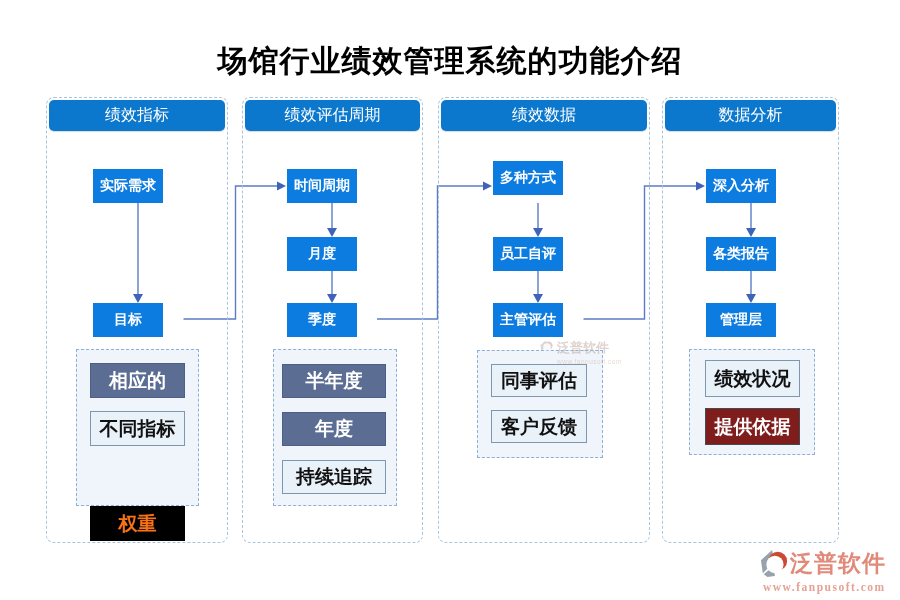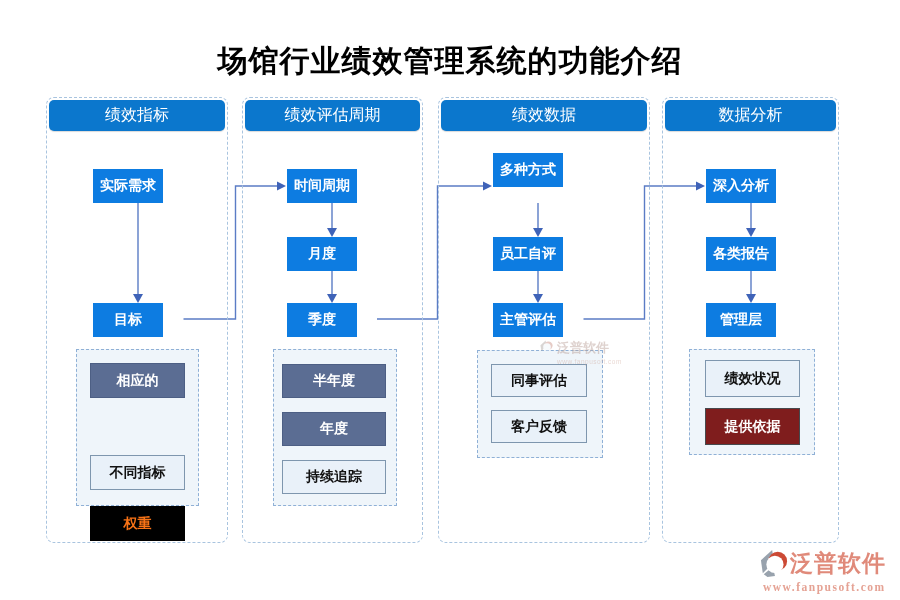--- a/index.html
+++ b/index.html
@@ -25,21 +25,21 @@
   .header.h4{left:665px;width:171px;}
   
   .fbox{position:absolute;width:70px;height:34px;background:#0d7ce1;color:#fff;
         font-weight:bold;font-size:14px;display:flex;align-items:center;justify-content:center;}
   
   .group{position:absolute;background:#eff5fa;border:1px dashed #8fb0d6;box-sizing:border-box;}
   .group.g1{left:76px;top:349px;width:123px;height:157px;}
   .group.g2{left:273px;top:349px;width:124px;height:157px;}
   .group.g3{left:477px;top:350px;width:126px;height:108px;}
   .group.g4{left:689px;top:349px;width:126px;height:106px;}
-  .gbox{position:absolute;font-size:14px;font-weight:bold;display:flex;align-items:center;
+  .gbox{position:absolute;font-size:19px;font-weight:bold;display:flex;align-items:center;
         justify-content:center;box-sizing:border-box;}
   .gbox.slate{background:#5b6d93;color:#fff;border:1px solid #4d5f84;}
   .gbox.light{background:#e9f1f9;border:1px solid #7e96ae;color:#111;}
   .gbox.black{background:#000;color:#f97316;margin-top:48px;}
   .gbox.gray{background:#7f1d1d;color:#fff;border:1px solid #46494d;}
   
   .connectors{position:absolute;left:0;top:0;width:900px;height:600px;pointer-events:none;}
   
   .watermark{position:absolute;left:540px;top:340px;width:90px;opacity:.45;line-height:13px;}
   .watermark .wm-row{display:flex;align-items:center;gap:3px;}
@@ -102,31 +102,31 @@
   <div class="header h3">绩效数据</div>
   <div class="header h4">数据分析</div>
 
   <div class="fbox" style="left:93px;top:169px;">实际需求</div>
   <div class="fbox" style="left:93px;top:303px;">目标</div>
 
   <div class="fbox" style="left:287px;top:169px;">时间周期</div>
   <div class="fbox" style="left:287px;top:237px;">月度</div>
   <div class="fbox" style="left:287px;top:303px;">季度</div>
 
-  <div class="fbox" style="left:493px;top:153px;">多种方式</div>
+  <div class="fbox" style="left:493px;top:161px;">多种方式</div>
   <div class="fbox" style="left:493px;top:237px;">员工自评</div>
   <div class="fbox" style="left:493px;top:303px;">主管评估</div>
 
   <div class="fbox" style="left:706px;top:169px;">深入分析</div>
   <div class="fbox" style="left:706px;top:237px;">各类报告</div>
   <div class="fbox" style="left:706px;top:303px;">管理层</div>
 
   <div class="group g1"></div>
   <div class="gbox slate" style="left:90px;top:363px;width:95px;height:35px;">相应的</div>
-  <div class="gbox light" style="left:90px;top:411px;width:95px;height:35px;margin-top:44px;">不同指标</div>
+  <div class="gbox light" style="left:90px;top:411px;width:95px;height:35px;">不同指标</div>
   <div class="gbox black" style="left:90px;top:458px;width:95px;height:35px;">权重</div>
 
   <div class="group g2"></div>
   <div class="gbox slate" style="left:282px;top:364px;width:104px;height:34px;">半年度</div>
   <div class="gbox slate" style="left:282px;top:412px;width:104px;height:34px;">年度</div>
   <div class="gbox light" style="left:282px;top:460px;width:104px;height:34px;">持续追踪</div>
 
   <div class="group g3"></div>
   <div class="gbox light" style="left:491px;top:364px;width:96px;height:33px;">同事评估</div>
   <div class="gbox light" style="left:491px;top:410px;width:96px;height:33px;">客户反馈</div>

